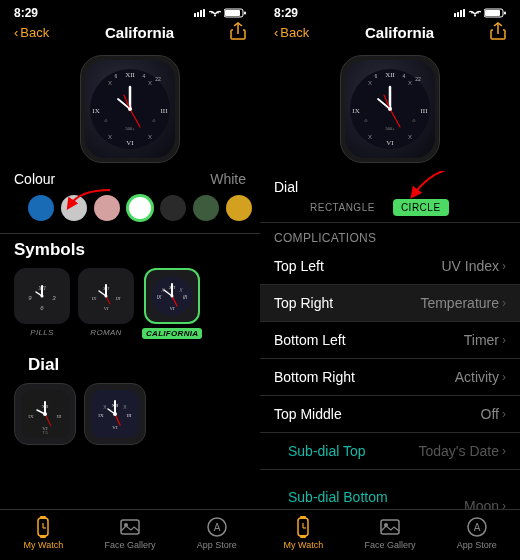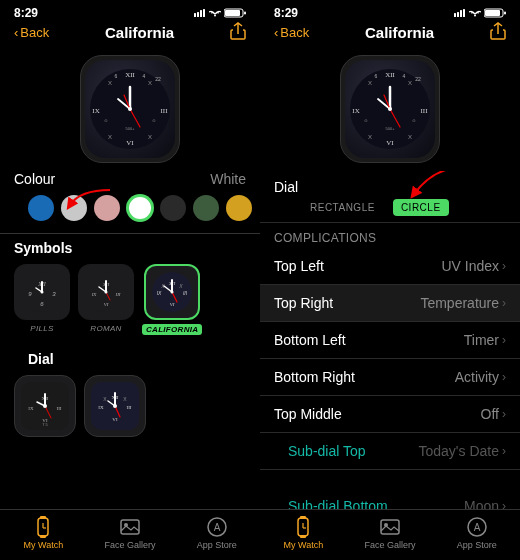--- a/index.html
+++ b/index.html
@@ -84,21 +84,21 @@
       justify-content: center;
       overflow: hidden;
     }
     
     .clock-svg {
       width: 84px;
       height: 84px;
     }
     
     .section-label {
-      font-size: 14px;
+      font-size: 17px;
       font-weight: 600;
       padding: 6px 14px 4px;
       color: #fff;
     }
     
     .colour-row {
       display: flex;
       justify-content: space-between;
       align-items: center;
       padding: 2px 14px 6px;
@@ -219,21 +219,21 @@
     .settings-section-header {
       font-size: 12px;
       color: #888;
       padding: 8px 14px 3px;
       text-transform: uppercase;
       letter-spacing: 0.3px;
     }
     .settings-row {
       display: flex;
       justify-content: space-between;
-      align-items: flex-end;
+      align-items: center;
       padding: 10px 14px;
       border-bottom: 0.5px solid #2a2a2a;
     }
     .settings-row-label {
       font-size: 14px;
       color: #fff;
     }
     .settings-row-label.dimmed {
       color: #14b8a6;
       margin-left: 14px;

